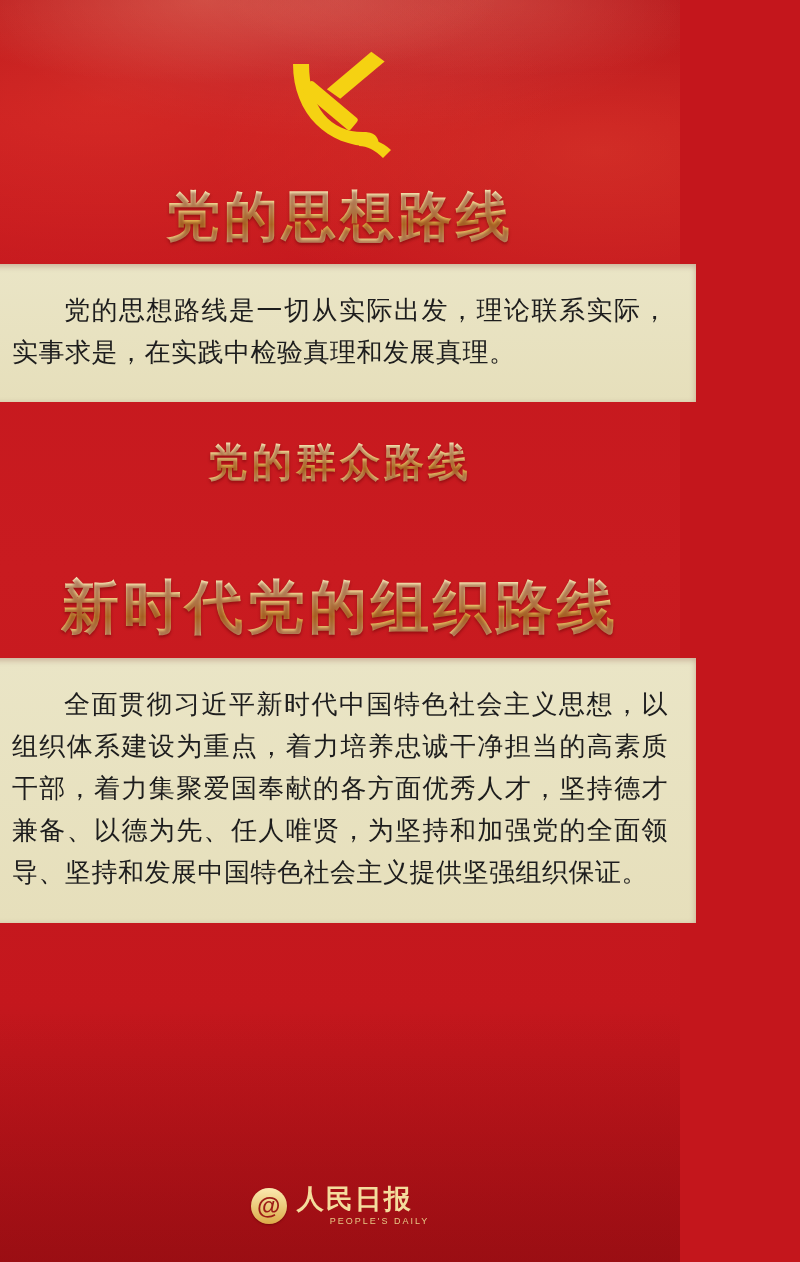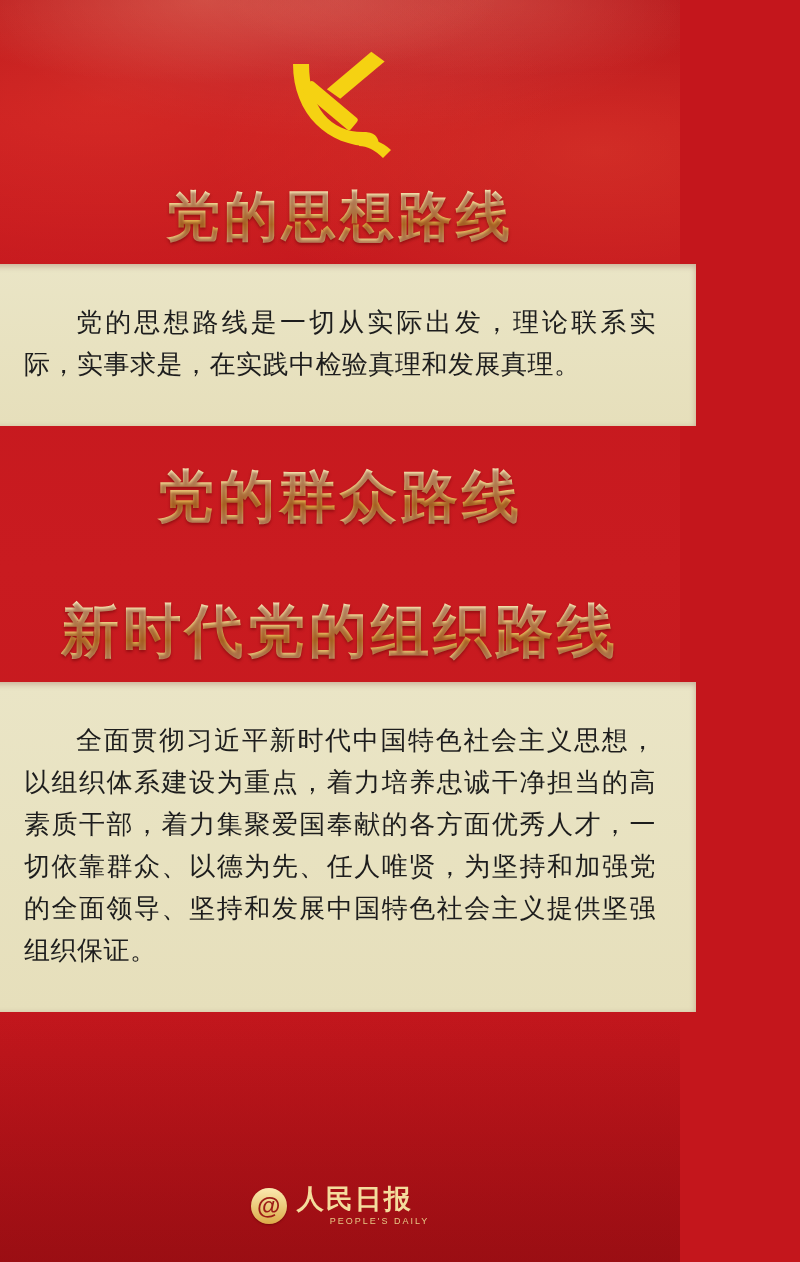--- a/index.html
+++ b/index.html
@@ -77,38 +77,38 @@
     -webkit-background-clip: text;
     background-clip: text;
     -webkit-text-fill-color: transparent;
     text-shadow: 0 2px 3px rgba(90,0,0,0.45);
     letter-spacing: 4px;
     line-height: 1.15;
     text-align: center;
     white-space: nowrap;
   }
   .heading.h1 { font-size: 54px; margin: 22px 0 16px; }
-  .heading.h2 { font-size: 57px; margin: 38px 0 8px; }
+  .heading.h2 { font-size: 40px; margin: 38px 0 28px; }
   .heading.h3 { font-size: 58px; margin: 61px 0 16px; }
 
   .card {
     width: 712px;
     box-sizing: border-box;
     background: #e9e3c2;
     background-image: linear-gradient(180deg, #eae5c6 0%, #e6dfbb 100%);
     color: #1d1d1d;
     padding: 26px 28px 28px;
     font-size: 26px;
     line-height: 1.62;
     text-align: justify;
     letter-spacing: 0.5px;
     box-shadow: 0 2px 6px rgba(90,0,0,0.25) inset;
   }
   .card p {
-    margin: 12px;
+    margin: 0;
     text-indent: 2em;
   }
 
   
   .footer {
     position: relative;
     z-index: 3;
     margin-top: auto;
     margin-bottom: 36px;
     display: flex;
@@ -178,21 +178,21 @@
     </div>
   </div>
 
   <div class="section">
     <div class="heading h2">党的群众路线</div>
   </div>
 
   <div class="section">
     <div class="heading h3">新时代党的组织路线</div>
     <div class="card">
-      <p>全面贯彻习近平新时代中国特色社会主义思想，以组织体系建设为重点，着力培养忠诚干净担当的高素质干部，着力集聚爱国奉献的各方面优秀人才，一切依靠群众、以德为先、任人唯贤，为坚持和加强党的全面领导、坚持和发展中国特色社会主义提供坚强组织保证。</p>
+      <p>全面贯彻习近平新时代中国特色社会主义思想，以组织体系建设为重点，着力培养忠诚干净担当的高素质干部，着力集聚爱国奉献的各方面优秀人才，坚持德才兼备、以德为先、任人唯贤，为坚持和加强党的全面领导、坚持和发展中国特色社会主义提供坚强组织保证。</p>
     </div>
   </div>
 
   <div class="footer">
     <div class="at-badge">@</div>
     <div class="brand">
       <div class="brand-cn">人民日报</div>
       <div class="brand-en">PEOPLE'S DAILY</div>
     </div>
   </div>

